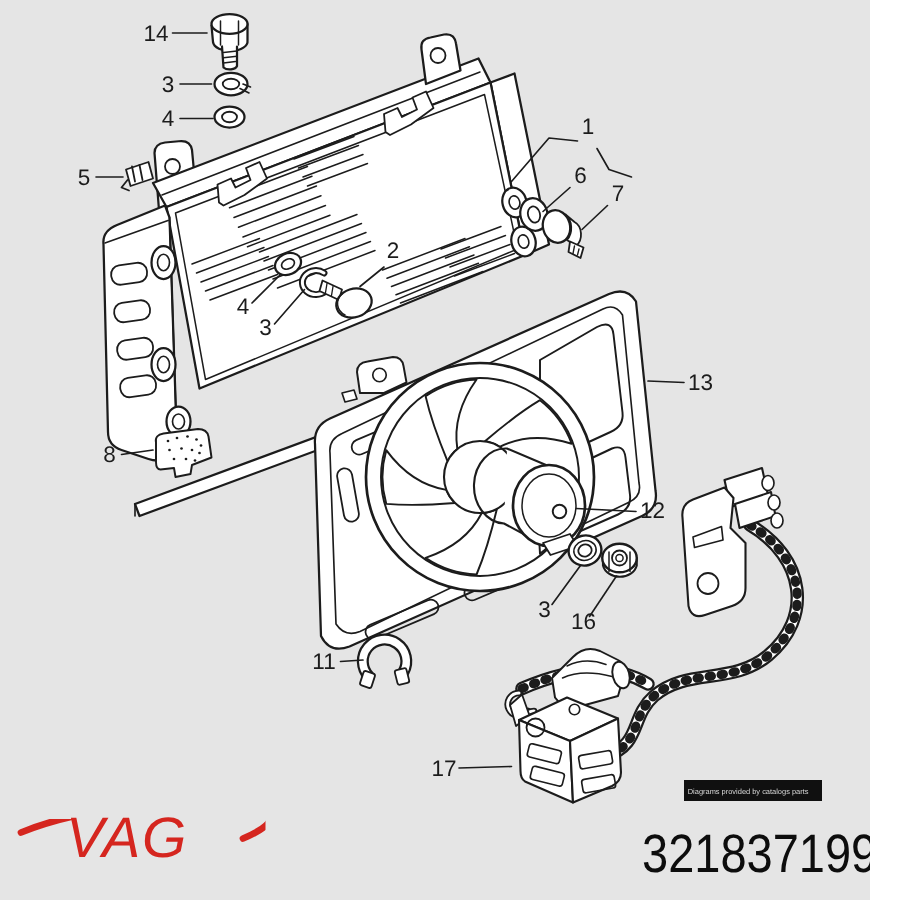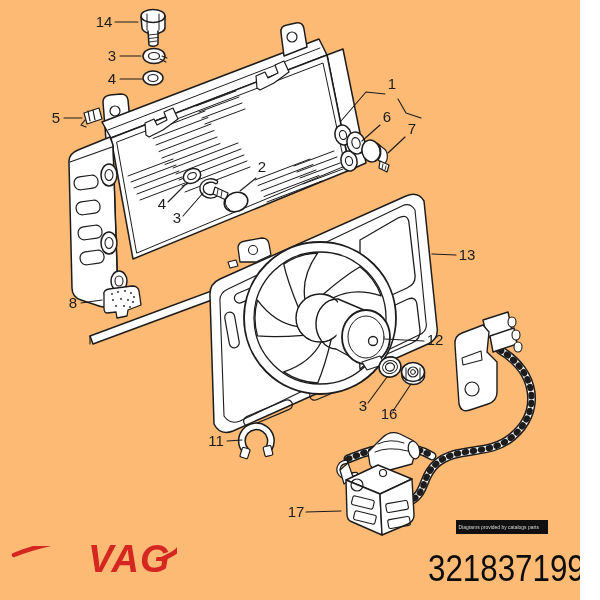--- a/index.html
+++ b/index.html
@@ -1,23 +1,23 @@
 <!DOCTYPE html>
 <html><head>
 <meta charset="utf-8">
 <style>
   html,body{margin:0;padding:0;background:#fff;}
-  .stage{position:relative;width:580px;height:600px;background:#fdba74;overflow:hidden;
+  .stage{position:relative;width:580px;height:600px;background:#e5e5e5;overflow:hidden;
          font-family:"Liberation Sans", sans-serif;}
   svg text{font-family:"Liberation Sans", sans-serif;}
   .diagram-svg{position:absolute;left:0;top:0;}
   .callout{font-size:15px;fill:#1c1c1c;}
   .vag-logo{position:absolute;left:2px;top:540px;width:180px;height:58px;}
-  .vag-text{position:absolute;left:42px;top:0px;font-size:38px;font-weight:bold;font-style:italic;
-            color:#d5261f;letter-spacing:1px;line-height:1;margin-left:44px;}
+  .vag-text{position:absolute;left:42px;top:0px;font-size:38px;font-weight:normal;font-style:italic;
+            color:#d5261f;letter-spacing:1px;line-height:1;}
   .swoosh{position:absolute;left:0;top:6px;}
   .part-number{position:absolute;left:428px;top:548px;font-size:36px;color:#0d0d0d;
                transform:scaleX(0.87);transform-origin:left top;white-space:nowrap;}
   .watermark{position:absolute;left:456px;top:520px;width:92px;height:14px;background:#101010;
              display:flex;align-items:center;overflow:hidden;}
   .watermark span{display:inline-block;color:#d8d8d8;font-size:8px;white-space:nowrap;
                   transform:scale(0.62);transform-origin:left center;padding-left:4px;}
 </style>
 </head>
 <body>

